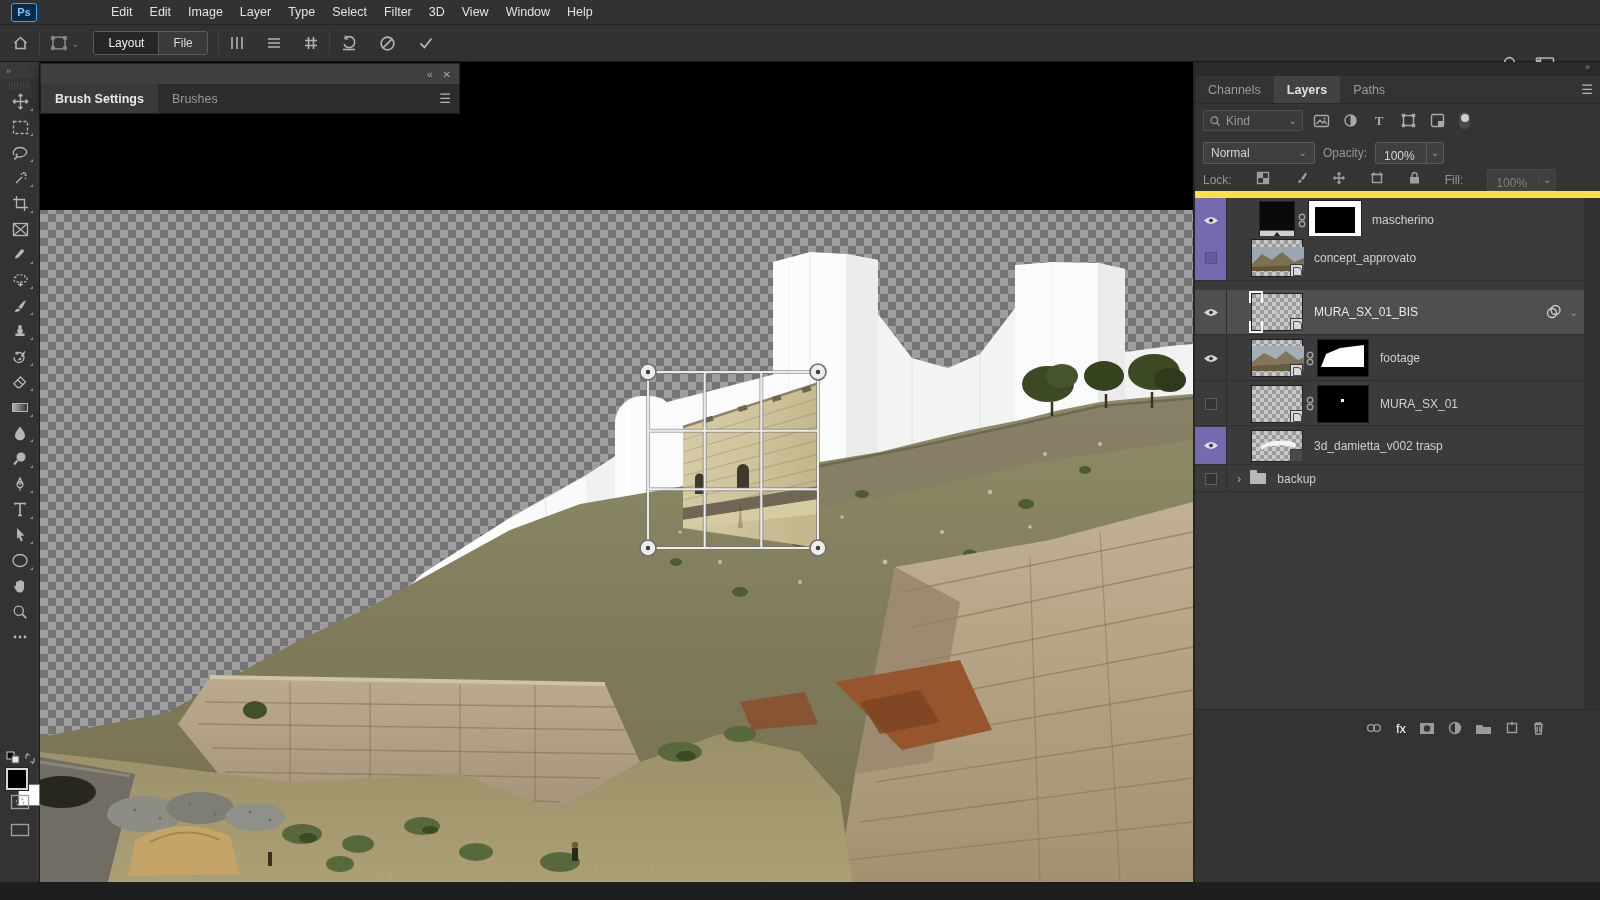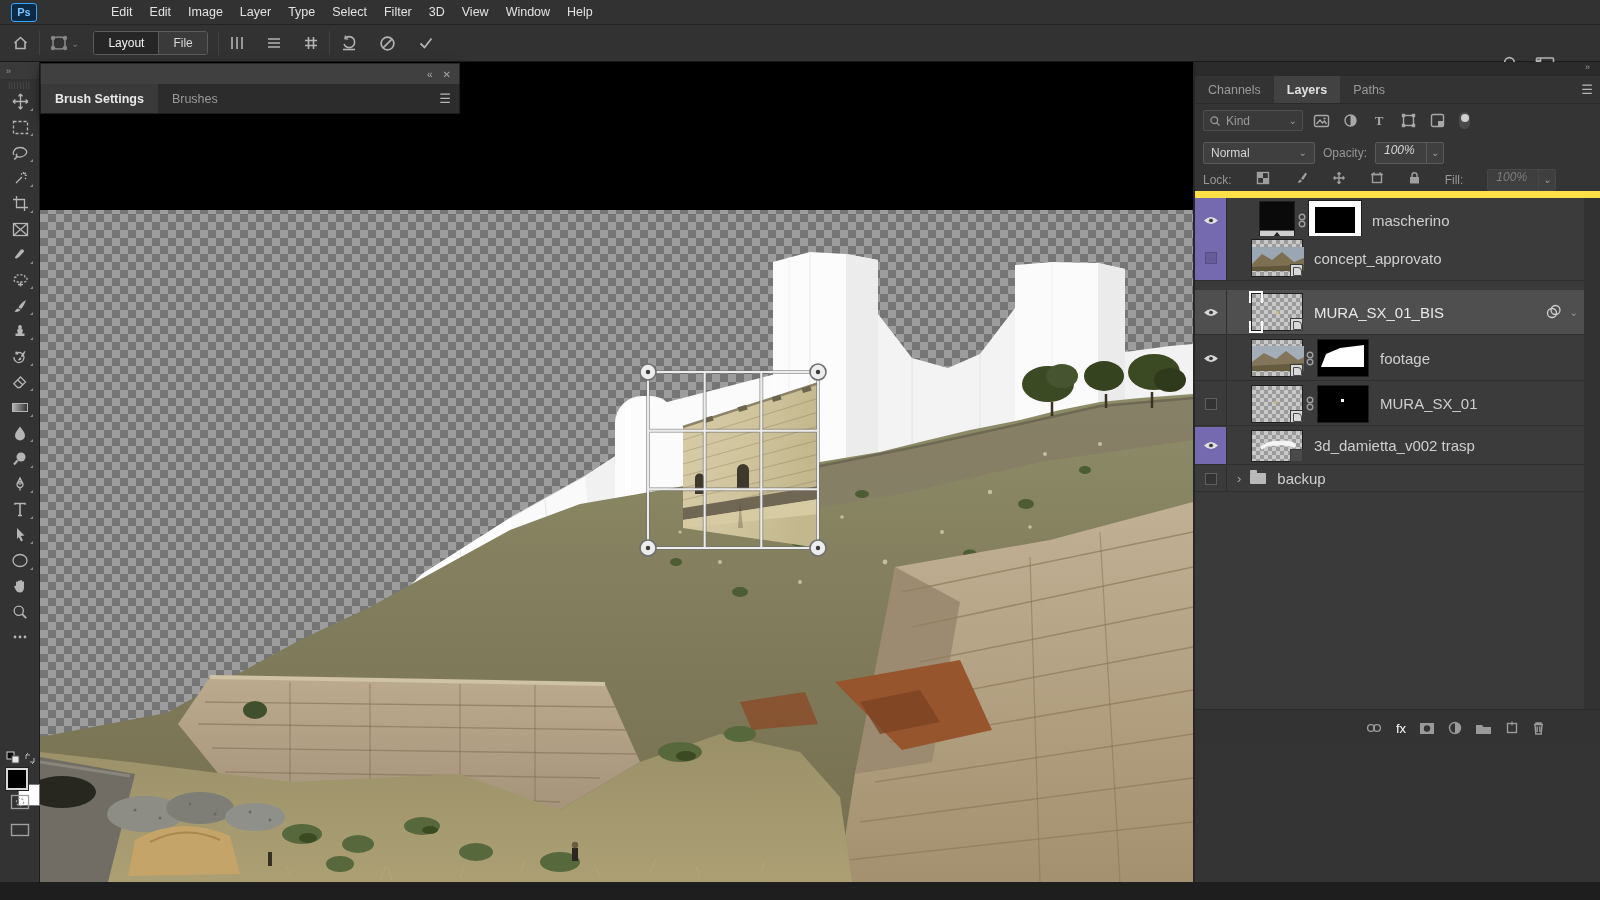--- a/index.html
+++ b/index.html
@@ -87,21 +87,21 @@
   #filter-toggle { width:11px; height:17px; background:#4a4a4a; border-radius:6px; position:relative; margin-left:4px; }
   #filter-toggle::after { content:""; position:absolute; left:1.5px; top:1.5px; width:8px; height:8px;
                           border-radius:50%; background:#cfcfcf; }
 
   #blend-row { height:31px; padding:0 8px; gap:8px; }
   #blend-select { width:112px; height:22px; background:#3f3f3f; border:1px solid #5a5a5a; border-radius:2px;
                   color:#d5d5d5; font-size:12px; display:flex; align-items:center; padding:0 7px; }
   #blend-select .chev { margin-left:auto; }
   .dim-label { color:#969696; font-size:12px; }
   .val-box { height:22px; background:#3f3f3f; border:1px solid #5a5a5a; border-radius:2px;
-             color:#d5d5d5; font-size:12px; display:flex; align-items:flex-start;font-style:italic; }
+             color:#d5d5d5; font-size:12px; display:flex; align-items:flex-end; }
   .val-box .vb-text { padding:0 8px; }
   .val-box .vb-chev { border-left:1px solid #5a5a5a; height:100%; display:flex; align-items:center; padding:0 4px; }
   .val-box.disabled { border-color:#474747; color:#7d7d7d; }
   .val-box.disabled .vb-chev { border-left-color:#474747; }
 
   #lock-row { height:30px; padding:0 8px; gap:24px; border-bottom:7px solid #fde047; }
   .lk-icon svg { stroke:#9e9e9e; fill:none; stroke-width:1.4; }
 
   
   #layer-list { position:absolute; left:0; top:136px; width:405px; height:511px; background:#3a3a3a; }
@@ -125,21 +125,21 @@
                      border:1.4px solid #4a4a4a; border-top-right-radius:4px; }
   .corner-brackets::before, .corner-brackets::after { content:""; position:absolute; width:10px; height:10px; }
   .corner-brackets::before { left:-3px; top:-3px; border-left:2px solid #fff; border-top:2px solid #fff; }
   .corner-brackets::after { right:-3px; bottom:-3px; border-right:2px solid #fff; border-bottom:2px solid #fff; }
   .bracket2::before, .bracket2::after { content:""; position:absolute; width:10px; height:10px; }
   .bracket2::before { right:-3px; top:-3px; border-right:2px solid #fff; border-top:2px solid #fff; }
   .bracket2::after { left:-3px; bottom:-3px; border-left:2px solid #fff; border-bottom:2px solid #fff; }
   .chainlink { width:14px; display:flex; justify-content:center; }
   .maskthumb { position:relative; width:52px; height:38px; border:1px solid #1f1f1f; background:#000; flex:0 0 auto; }
   .maskthumb.sel { border:2px solid #fff; outline:1px solid #1f1f1f; }
-  .lname { margin-left:11px; font-size:15px; color:#cfcfcf; white-space:nowrap; }
+  .lname { margin-left:11px; font-size:12px; color:#cfcfcf; white-space:nowrap; }
   .lrow.selected .lname { color:#e8e8e8; }
   .row-right { position:absolute; right:6px; display:flex; align-items:center; gap:4px; }
   
 
   #empty-area { position:absolute; left:0; top:294px; width:389px; height:217px; background:#3a3a3a; }
 
   #bottombar { position:absolute; left:0; top:647px; width:405px; height:37px; background:#333;
                border-top:1px solid #2a2a2a; display:flex; align-items:center; justify-content:flex-end;
                gap:13px; padding-right:55px; }
   .bb-icon { display:flex; align-items:center; justify-content:center; color:#9a9a9a; }

